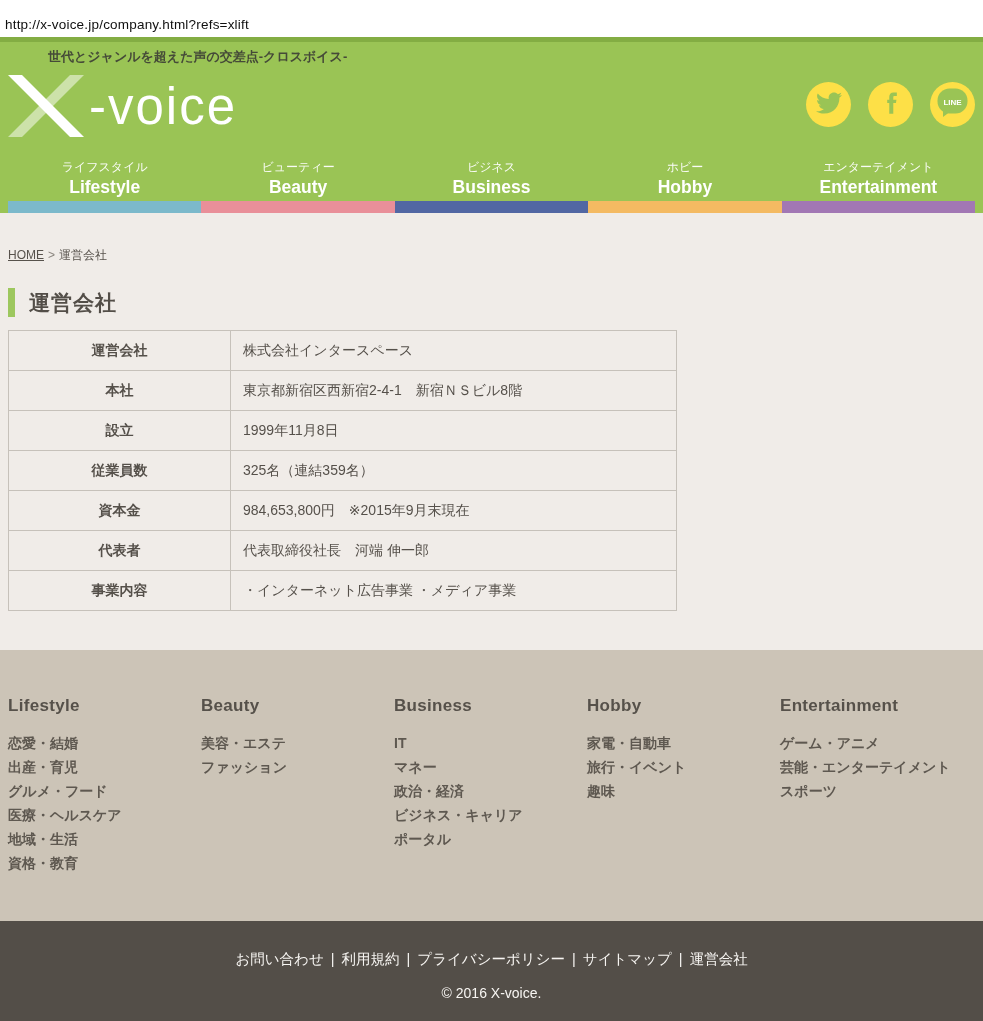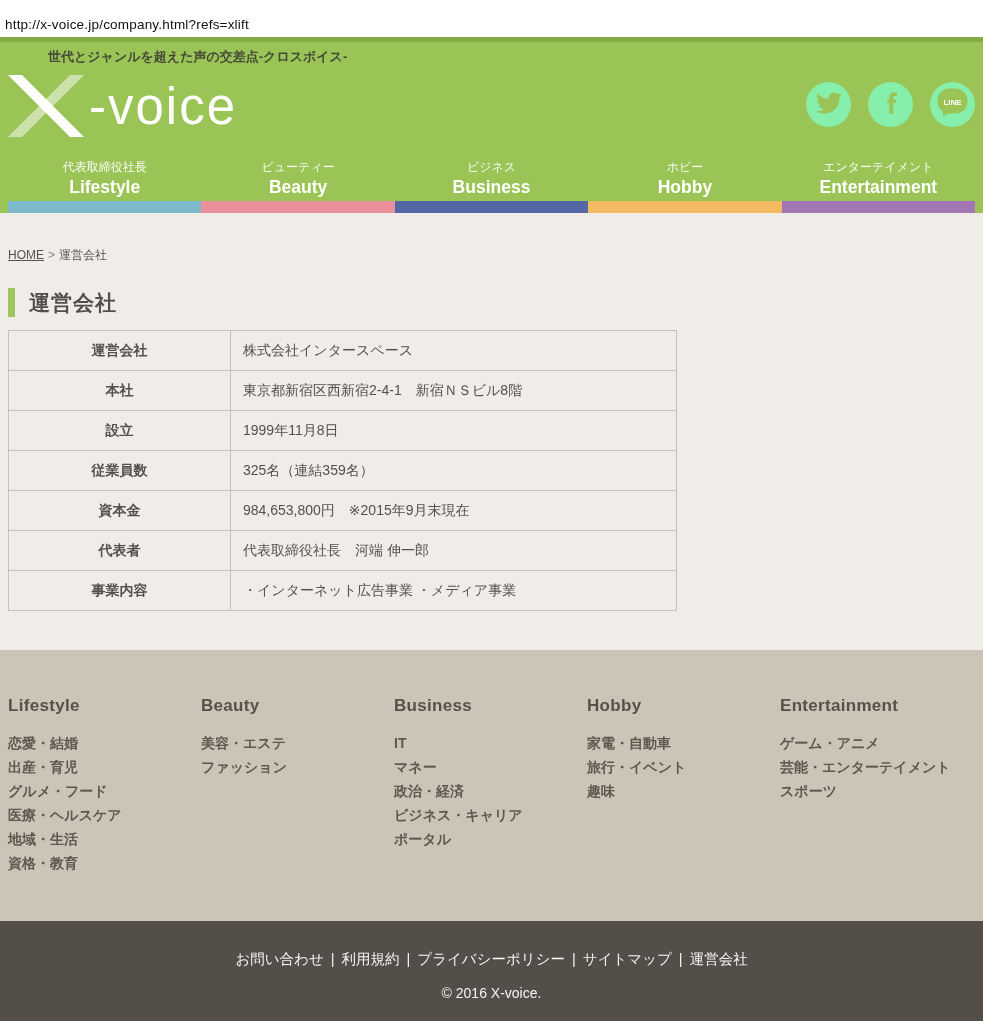--- a/index.html
+++ b/index.html
@@ -11,21 +11,21 @@
   .url-bar { height:24px; padding:4px 16px 0 5px; font-size:13.5px; color:#101010; letter-spacing:.2px;margin-top:13px; }
 
   
   .header { background:#9ac455; border-top:5px solid #83ad43; height:176px; position:relative; }
   .tagline { height:27px; padding:6px 8px 0; font-size:13px; font-weight:bold; color:#454a38;margin-left:40px; }
   .logo-row { height:88px; position:relative; }
   .logo { position:absolute; left:8px; top:6px; display:flex; align-items:flex-end; cursor:pointer; }
   .logo svg { display:block; }
   .logo-rest { font-size:51px; color:#fff; letter-spacing:2px; line-height:60px; margin-left:3px; }
   .social { position:absolute; right:8px; top:13px; display:flex; gap:17px; }
-  .social-btn { width:45px; height:45px; border-radius:50%; background:#86efac; display:flex; align-items:center; justify-content:center; cursor:pointer; }
+  .social-btn { width:45px; height:45px; border-radius:50%; background:#fde047; display:flex; align-items:center; justify-content:center; cursor:pointer; }
   .nav { display:flex; margin:0 8px; height:44px; }
   .nav-item { flex:1; text-align:center; color:#fff; cursor:pointer; }
   .nav-jp { display:block; font-size:12px; padding-top:2px; opacity:.95; }
   .nav-en { display:block; font-size:17.5px; font-weight:bold; margin-top:1px; }
   .strip { display:flex; margin:0 8px; height:12px; }
   .strip-seg { flex:1; }
 
   
   .content { background:#f0ece8; height:437px; padding:34px 8px 0; }
   .breadcrumb { font-size:12px; color:#57524c; }
@@ -93,21 +93,21 @@
             <polygon points="6,22 6,29 14,23" fill="#9ac455"></polygon>
             <text x="15.5" y="16.5" fill="#ffffff" font-size="8" font-weight="bold" text-anchor="middle" font-family="Liberation Sans, sans-serif">LINE</text>
           </svg>
         </span>
       </div>
     </div>
   </div>
 
   <div class="nav">
     <div class="nav-item">
-      <span class="nav-jp">代表取締役社長</span>
+      <span class="nav-jp">ライフスタイル</span>
       <span class="nav-en">Lifestyle</span>
     </div>
     <div class="nav-item">
       <span class="nav-jp">ビューティー</span>
       <span class="nav-en">Beauty</span>
     </div>
     <div class="nav-item">
       <span class="nav-jp">ビジネス</span>
       <span class="nav-en">Business</span>
     </div>

